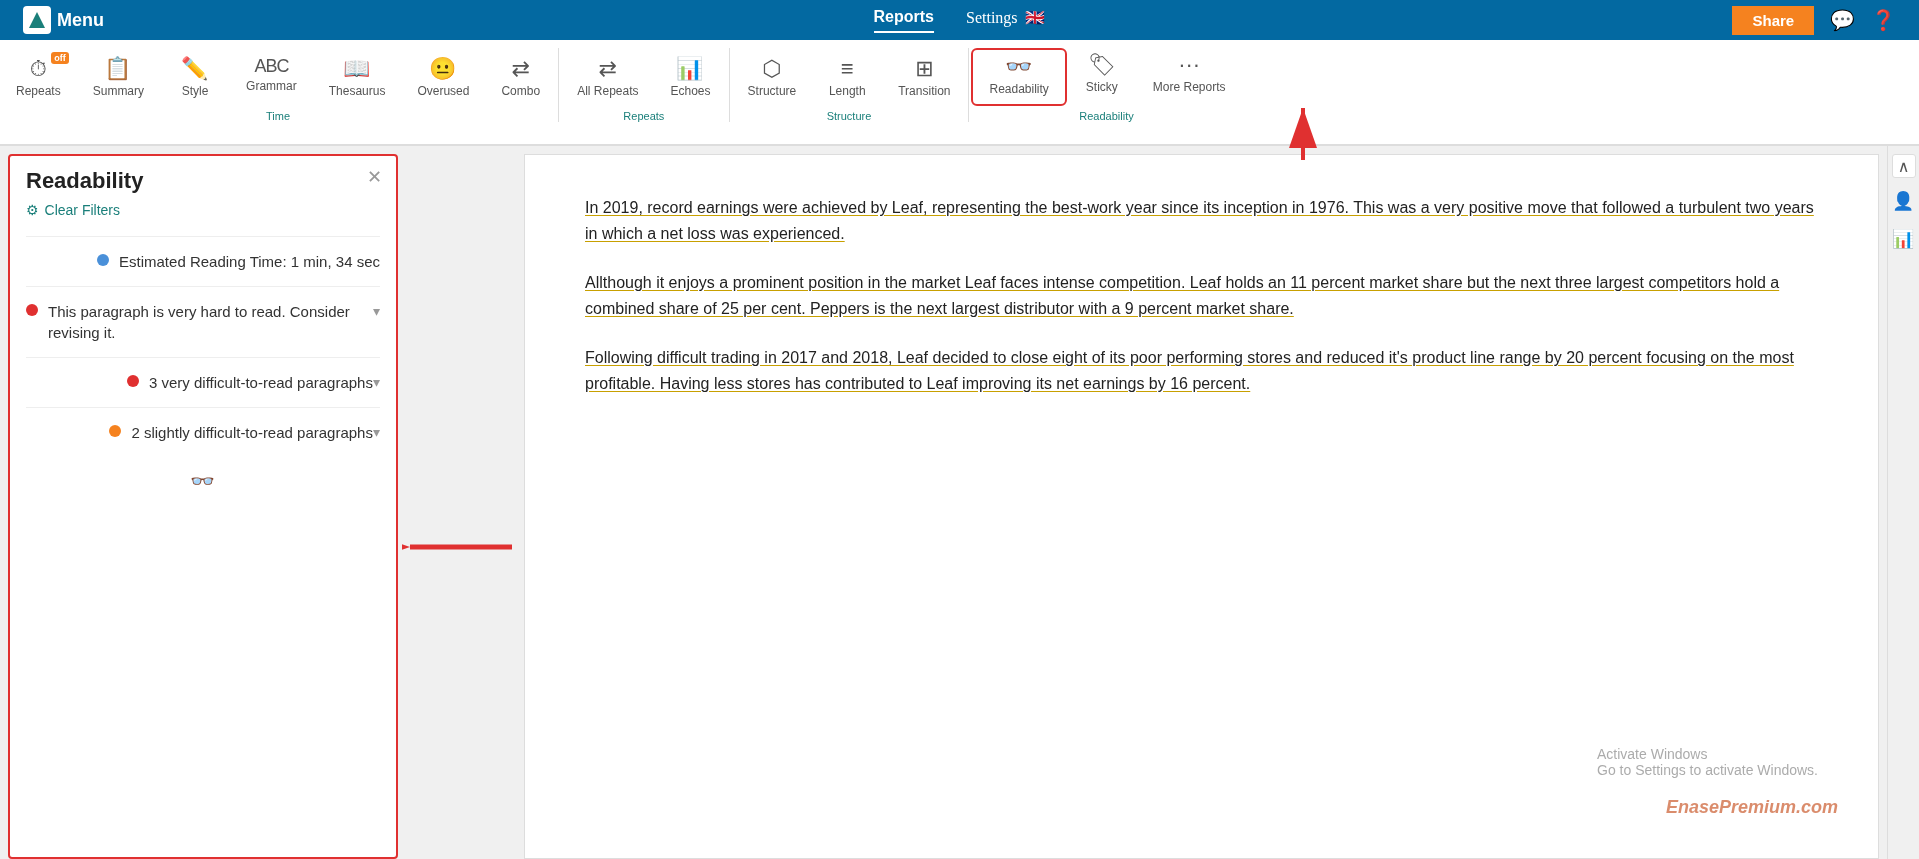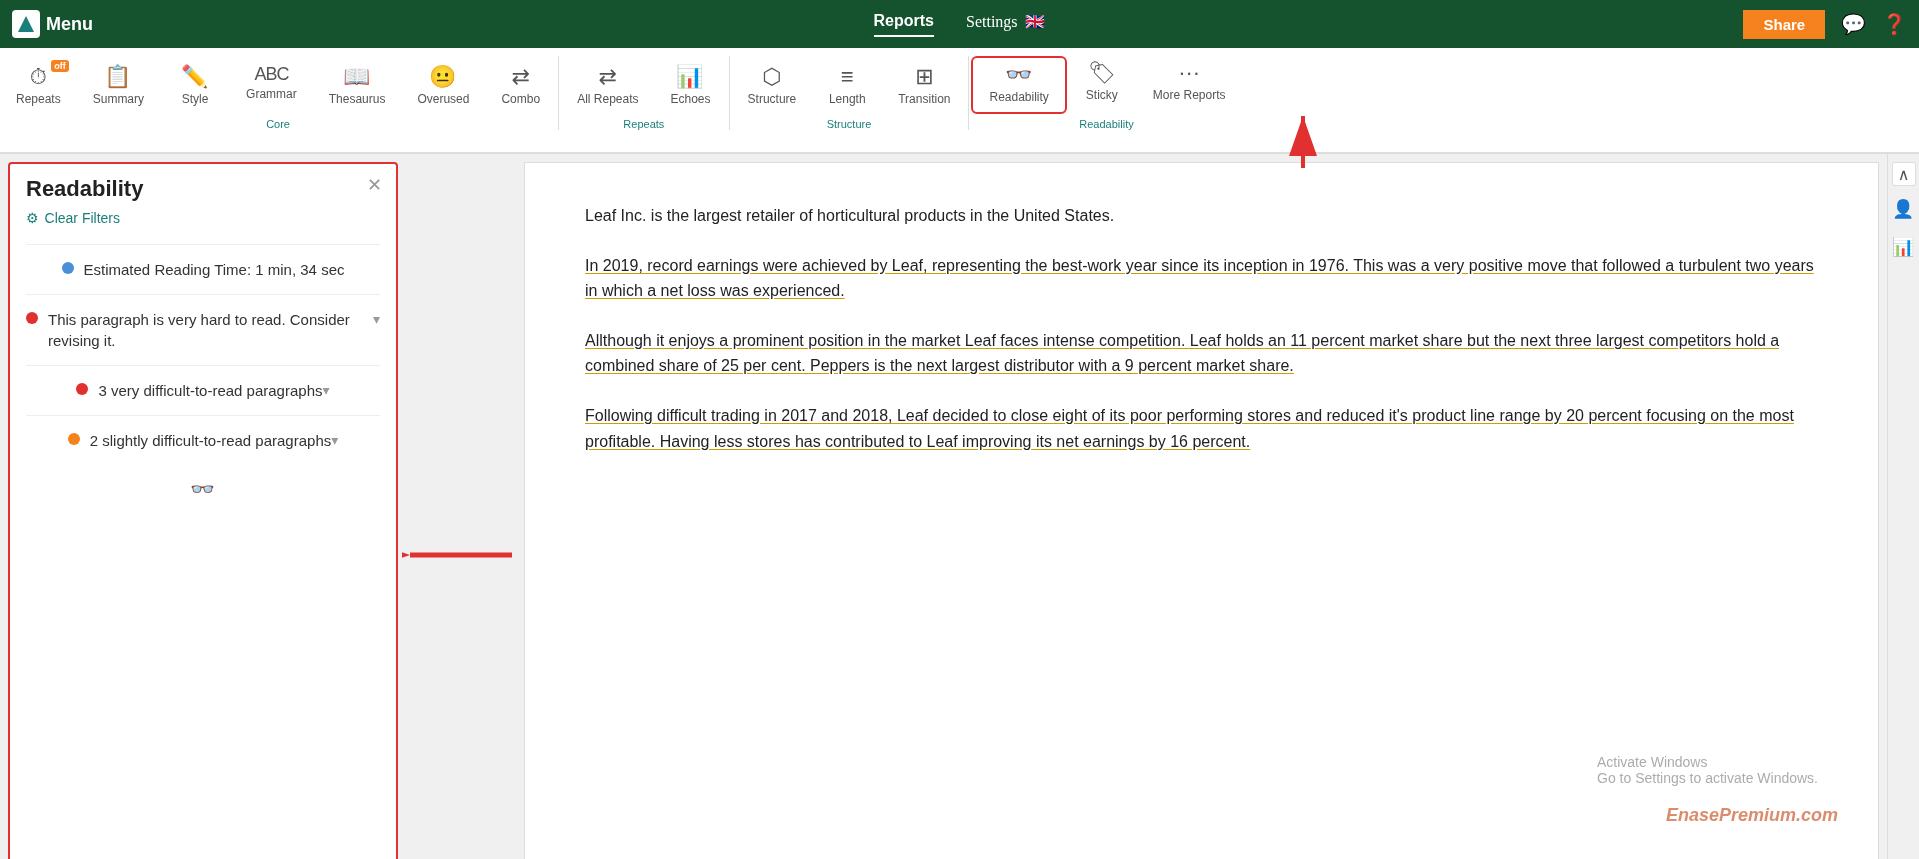--- a/index.html
+++ b/index.html
@@ -1,24 +1,24 @@
 <!DOCTYPE html>
 <html><head>
   <meta charset="utf-8">
   <style>
     * { box-sizing: border-box; margin: 0; padding: 0; }
     body { font-family: Arial, sans-serif; background: #f0f0f0; width: 1919px; height: 859px; overflow: hidden; }
 
     
     .top-nav {
-      background: #14532d;
+      background: #0369a1;
       display: flex;
       align-items: center;
-      height: 48px;
-      padding: 0 12px;
+      height: 40px;
+      padding: 0 23px;
       color: white;
     }
     .top-nav-logo {
       display: flex; align-items: center; gap: 6px;
       font-size: 18px; font-weight: bold; color: white;
       margin-right: auto;
     }
     .logo-icon {
       width: 28px; height: 28px;
       background: white;
@@ -101,21 +101,21 @@
       font-size: 22px; font-weight: bold; color: #222;
       margin-bottom: 8px;
     }
     .clear-filters {
       display: flex; align-items: center; gap: 6px;
       color: #1a7f7a; font-size: 14px; cursor: pointer;
       margin-bottom: 18px;
     }
     .filter-icon { font-size: 14px; }
     .sidebar-item-row {
-      display: flex; align-items: flex-start; justify-content: center;
+      display: flex; align-items: flex-start; justify-content: flex-end;
       padding: 14px 0; border-top: 1px solid #eee;
     }
     .sidebar-item-left { display: flex; align-items: flex-start; gap: 10px; }
     .dot { width: 12px; height: 12px; border-radius: 50%; margin-top: 3px; flex-shrink: 0; }
     .dot-blue { background: #4a90d9; }
     .dot-red { background: #e03030; }
     .dot-orange { background: #f5821f; }
     .sidebar-item-text { font-size: 15px; color: #333; line-height: 1.4; }
     .chevron { color: #999; font-size: 14px; cursor: pointer; margin-top: 2px; }
     .sidebar-footer {
@@ -245,21 +245,21 @@
         </div>
         <div class="toolbar-item">
           <span class="toolbar-icon">😐</span>
           <span class="toolbar-label">Overused</span>
         </div>
         <div class="toolbar-item">
           <span class="toolbar-icon">⇄</span>
           <span class="toolbar-label">Combo</span>
         </div>
       </div>
-      <div class="section-group-label">Core</div>
+      <div class="section-group-label">Time</div>
     </div>
 
     <div class="toolbar-sep"></div>
 
     <div class="section-group">
       <div class="section-group-items">
         <div class="toolbar-item">
           <span class="toolbar-icon">⇄</span>
           <span class="toolbar-label">All Repeats</span>
         </div>
@@ -376,23 +376,20 @@
       <defs>
         <marker id="arrowLeft" markerWidth="10" markerHeight="7" refX="0" refY="3.5" orient="auto">
           <polygon points="10 0, 0 3.5, 10 7" fill="#e03030"></polygon>
         </marker>
       </defs>
       <line x1="110" y1="30" x2="8" y2="30" stroke="#e03030" stroke-width="5" marker-end="url(#arrowLeft)"></line>
     </svg>
   </div>
 
   <div class="editor-area">
-    <p class="editor-para">
-      <span>Leaf Inc. is the largest retailer of horticultural products in the United States.</span>
-    </p>
     <p class="editor-para">
       <span class="underlined">In 2019, record earnings were achieved by Leaf, representing the best-work year since its inception in 1976. This was a very positive move that followed a turbulent two years in which a net loss was experienced.</span>
     </p>
     <p class="editor-para">
       <span class="underlined">Allthough it enjoys a prominent position in the market Leaf faces intense competition. Leaf holds an 11 percent market share but the next three largest competitors hold a combined share of 25 per cent. Peppers is the next largest distributor with a 9 percent market share.</span>
     </p>
     <p class="editor-para">
       <span class="underlined">Following difficult trading in 2017 and 2018, Leaf decided to close eight of its poor performing stores and reduced it's product line range by 20 percent focusing on the most profitable. Having less stores has contributed to Leaf improving its net earnings by 16 percent.</span>
     </p>
     <div class="windows-watermark">Activate Windows<br>Go to Settings to activate Windows.</div>

